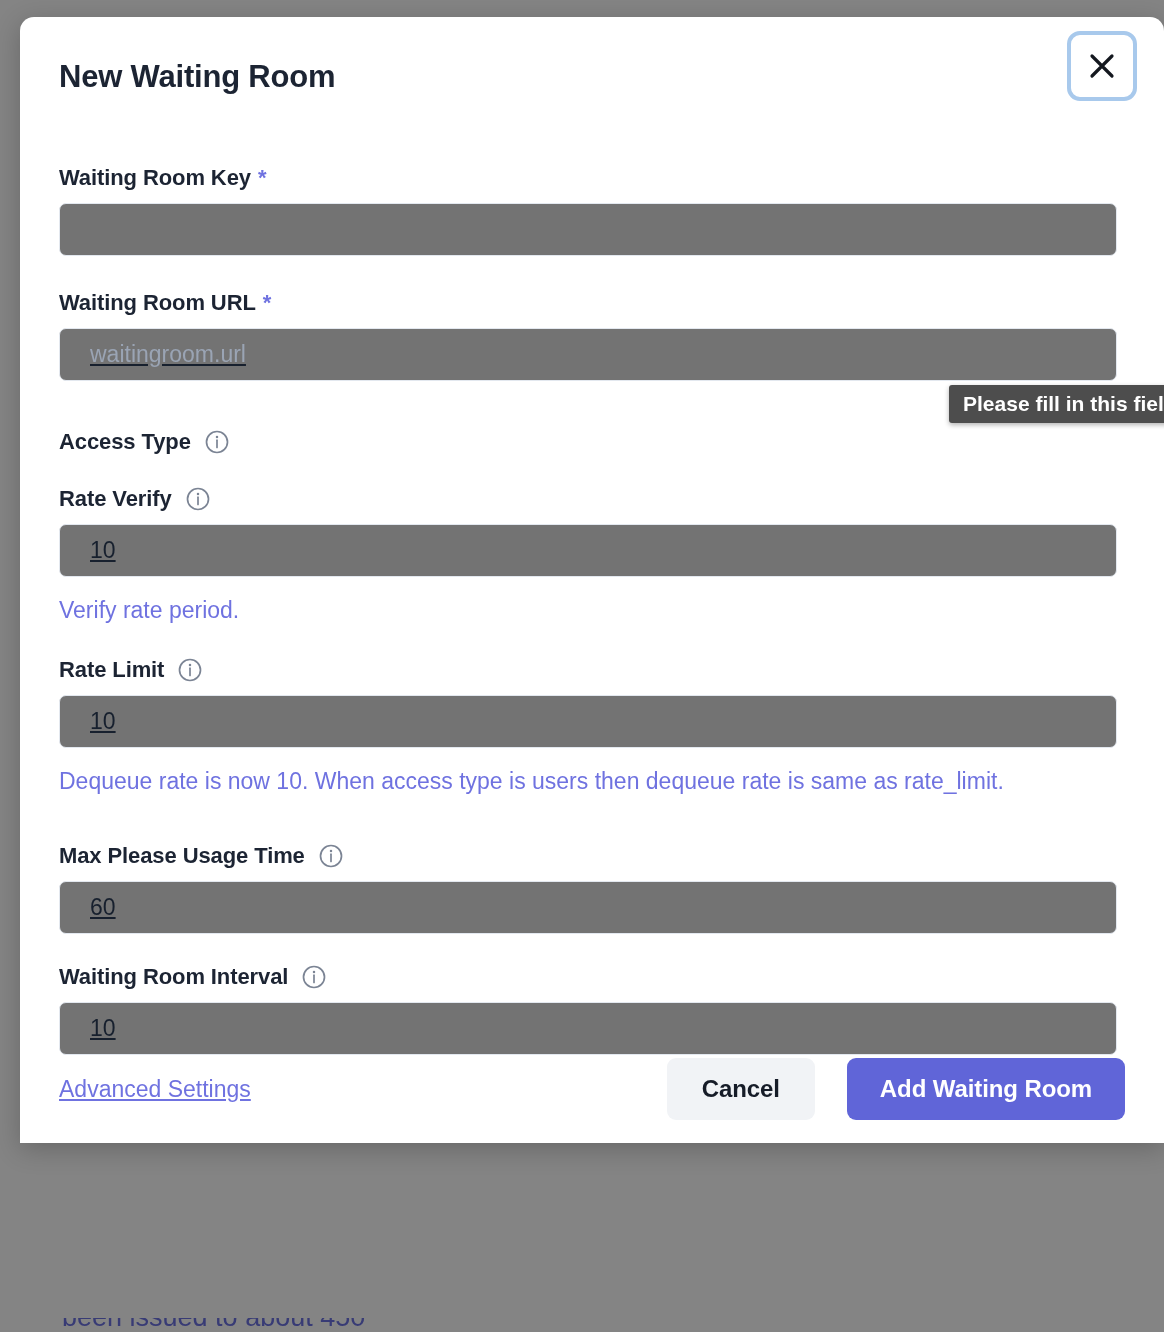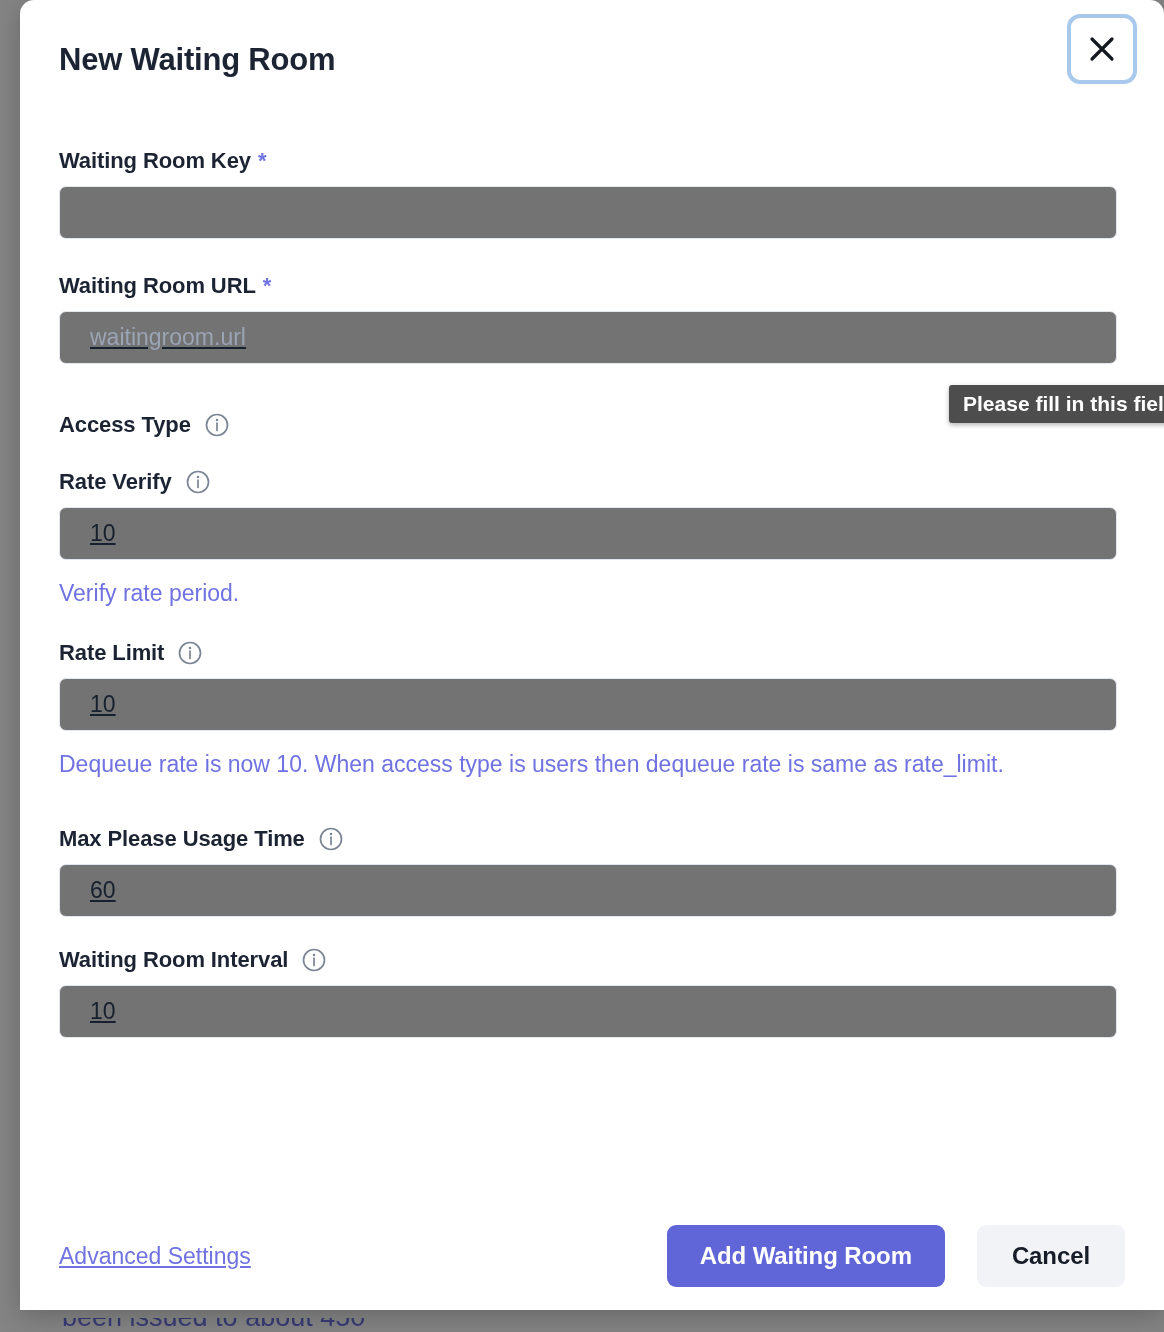--- a/index.html
+++ b/index.html
@@ -34,23 +34,23 @@
     line-height: 30px;
     white-space: nowrap;
     opacity: .85;
   }
   #bg-text-strip span { display: block; margin-top: -16px; margin-left: 62px; }
 
   
   #modal {
     position: absolute;
     left: 20px;
-    top: 0;
+    top: 17px;
     width: 1144px;
-    height: 1310px;
+    height: 1126px;
     background: #ffffff;
     border-radius: 14px 14px 0 0;
     box-shadow: 0 6px 26px rgba(0,0,0,.22);
     overflow: hidden;
   }
 
   
   #modal-header {
     position: relative;
     height: 118px;
@@ -341,20 +341,20 @@
         </span>
       </div>
       <input class="text-input" type="text" id="waiting-room-interval-input" value="10" style="">
     </div>
 
   </div>
 
   <div id="modal-footer">
     <a id="advanced-settings-link">Advanced Settings</a>
     <div id="footer-buttons">
+      <button class="btn" id="cancel-button">Cancel</button>
       <button class="btn" id="submit-button">Add Waiting Room</button>
-      <button class="btn" id="cancel-button">Cancel</button>
     </div>
   </div>
 
 </div>
 
 <div id="validation-tooltip">Please fill in this field.</div>
 
 </body></html>

